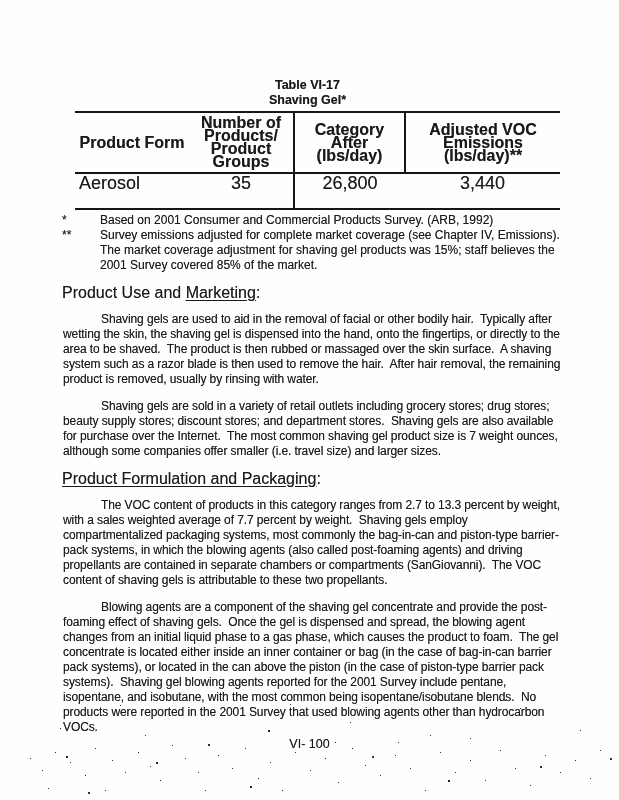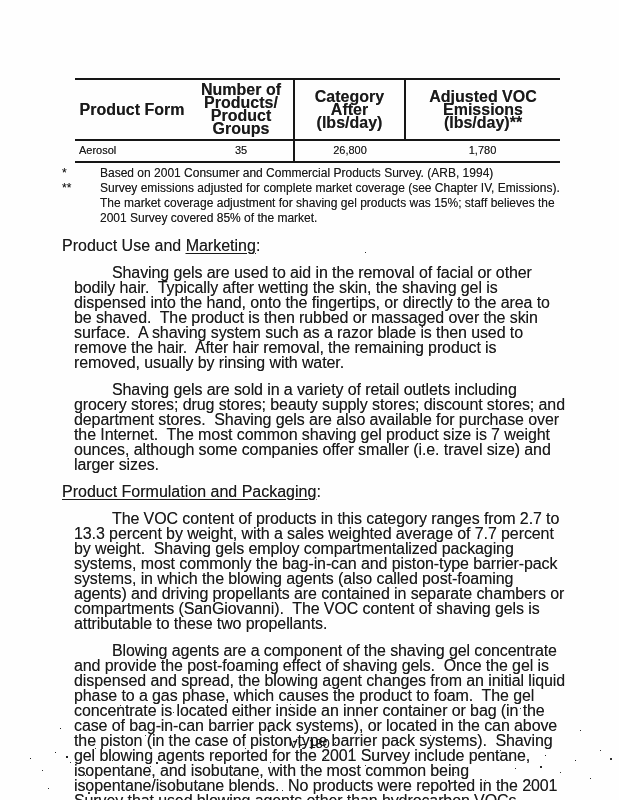--- a/index.html
+++ b/index.html
@@ -45,41 +45,41 @@
     white-space: pre-line;
     border-bottom: 2px solid #161616;
   }
   table.data-table th:nth-child(1) { width: 110px; }
   table.data-table th:nth-child(2) { width: 100px; }
   table.data-table th:nth-child(3) { width: 105px; }
   table.data-table th:nth-child(4) { width: 150px; }
   table.data-table th:nth-child(3),
   table.data-table th:nth-child(4) { border-left: 2px solid #161616; }
   table.data-table td {
-    font-size: 11px;
+    font-size: 18px;
     line-height: 14px;
-    padding: 2px 2px 4px;
+    padding: 2px 2px 18px;
     text-align: center;
     border-bottom: 2px solid #161616;
   }
   table.data-table td:nth-child(1) { text-align: left; padding-left: 4px; }
   table.data-table td:nth-child(3) { border-left: 2px solid #161616; }
   .footnotes { margin-top: 3px; }
   .footnote { display: flex; font-size: 12px; line-height: 15px; }
   .footnote .marker { flex: 0 0 38px; }
   .footnote .fn-text { flex: 1; white-space: pre-wrap; }
   .heading {
     margin-top: 12px;
     font-size: 16px;
     line-height: 15px;
   }
   .heading .u { text-decoration: underline; text-underline-offset: 2px; }
   p.body-par {
-    margin: 12px 0 0 12px;
-    font-size: 16px;
+    margin: 12px 0 0 1px;
+    font-size: 12px;
     line-height: 15px;
     letter-spacing: -0.1px;
     text-indent: 38px;
     white-space: pre-wrap;
   }
   .page-number {
     position: absolute;
     left: 0;
     right: 0;
     top: 737px;
@@ -112,48 +112,52 @@
       448px 780px #222, 540px 766px #2a2a2a, 88px 792px #333, 268px 730px #222,
       208px 744px #2a2a2a, 610px 758px #333;
   }
 </style>
 </head>
 <body>
 
 <div class="page">
   <div class="content">
 
+    <div class="table-title">
+      <div>Table VI-17</div>
+      <div>Shaving Gel*</div>
+    </div>
 
     <table class="data-table">
       <thead>
         <tr>
           <th>Product Form</th>
           <th>Number of
 Products/
 Product Groups</th>
           <th>Category After
 (lbs/day)</th>
           <th>Adjusted VOC
 Emissions (lbs/day)**</th>
         </tr>
       </thead>
       <tbody>
         <tr>
           <td>Aerosol</td>
           <td>35</td>
           <td>26,800</td>
-          <td>1,780</td>
+          <td>3,440</td>
         </tr>
       </tbody>
     </table>
 
     <div class="footnotes">
       <div class="footnote">
         <span class="marker">*</span>
-        <span class="fn-text">Based on 2001 Consumer and Commercial Products Survey. (ARB, 1994)</span>
+        <span class="fn-text">Based on 2001 Consumer and Commercial Products Survey. (ARB, 1992)</span>
       </div>
       <div class="footnote">
         <span class="marker">**</span>
         <span class="fn-text">Survey emissions adjusted for complete market coverage (see Chapter IV, Emissions).  The market coverage adjustment for shaving gel products was 15%; staff believes the 2001 Survey covered 85% of the market.</span>
       </div>
     </div>
 
     <div class="heading">
       <span>Product Use and </span><span class="u">Marketing</span><span>:</span>
     </div>
@@ -163,17 +167,17 @@
 
     <div class="heading">
       <span class="u">Product Formulation and Packaging</span><span>:</span>
     </div>
 
     <p class="body-par">The VOC content of products in this category ranges from 2.7 to 13.3 percent by weight, with a sales weighted average of 7.7 percent by weight.  Shaving gels employ compartmentalized packaging systems, most commonly the bag-in-can and piston-type barrier-pack systems, in which the blowing agents (also called post-foaming agents) and driving propellants are contained in separate chambers or compartments (SanGiovanni).  The VOC content of shaving gels is attributable to these two propellants.</p>
     <p class="body-par">Blowing agents are a component of the shaving gel concentrate and provide the post-foaming effect of shaving gels.  Once the gel is dispensed and spread, the blowing agent changes from an initial liquid phase to a gas phase, which causes the product to foam.  The gel concentrate is located either inside an inner container or bag (in the case of bag-in-can barrier pack systems), or located in the can above the piston (in the case of piston-type barrier pack systems).  Shaving gel blowing agents reported for the 2001 Survey include pentane, isopentane, and isobutane, with the most common being isopentane/isobutane blends.  No products were reported in the 2001 Survey that used blowing agents other than hydrocarbon VOCs.</p>
 
   </div>
 
-  <div class="page-number">VI- 180</div>
+  <div class="page-number">VI- 100</div>
 
   <div class="noise noise-a"></div>
   <div class="noise noise-b"></div>
 </div>
 
 </body></html>

